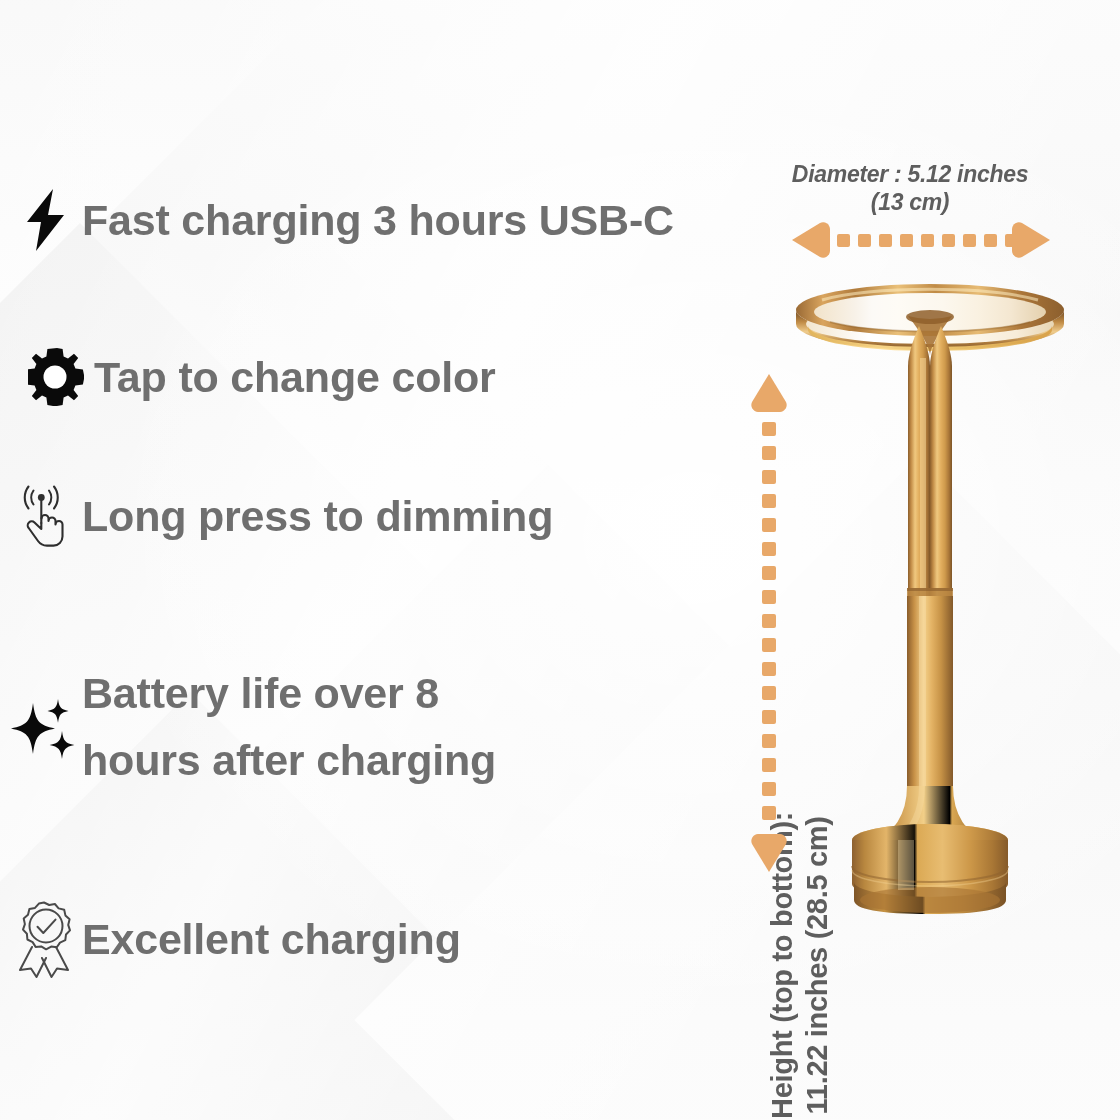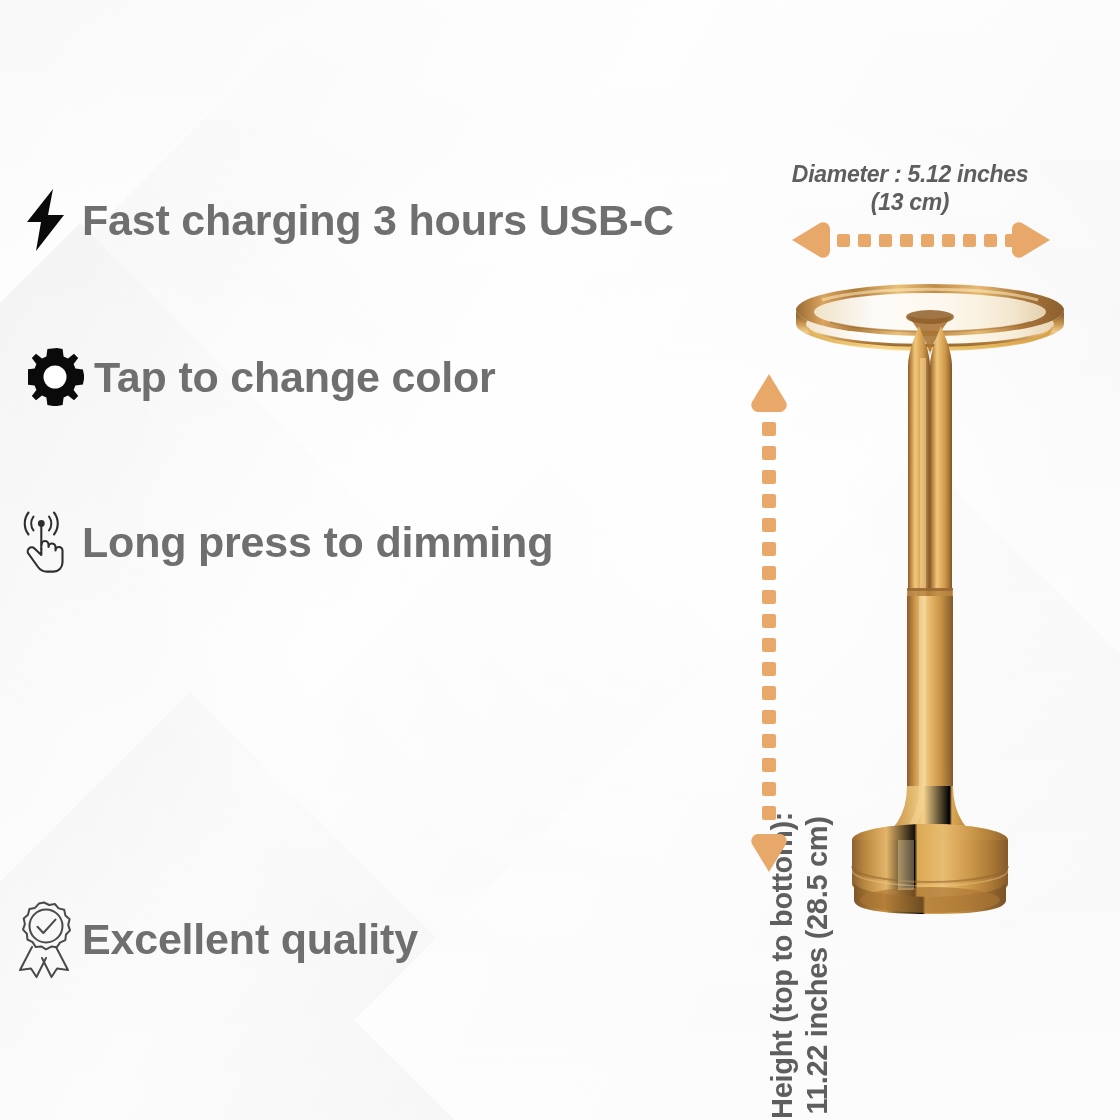--- a/index.html
+++ b/index.html
@@ -67,21 +67,21 @@
   .feature .txt {
     color:#6f6f6f;
     font-size:43px;
     font-weight:bold;
     line-height:1.27;
     letter-spacing:-0.2px;
     white-space:pre-line;
   }
   .row1 { left:8px; top:188px; }
   .row2 { left:20px; top:348px; }
-  .row3 { left:8px; top:508px;text-align:right; }
+  .row3 { left:8px; top:482px;text-align:right; }
   .row4 { left:8px; top:660px; }
   .row5 { left:8px; top:900px; }
   .row4 .txt { line-height:1.55; }
 
   
   .dim-label {
     position:absolute;
     color:#5e5e5e;
     font-weight:bold;
     letter-spacing:-0.3px;
@@ -158,39 +158,52 @@
           <path d="M38 26.5 a18 18 0 0 0 0 -22"></path>
           <circle cx="25.3" cy="15.5" r="3.4" fill="#2e2e2e" stroke="none"></circle>
           <path d="M25.3 19 L25.3 41"></path>
           <path d="M25.3 41 L25.3 47 L18.5 40.5 a4 4 0 0 0 -5.8 5.5 L22 59 a11 11 0 0 0 9 4.6 h6.5 a9 9 0 0 0 9 -9 V42.5 a3.5 3.5 0 0 0 -7 0 V39 a3.5 3.5 0 0 0 -7 0 V36.5 a3.5 3.5 0 0 0 -7 0"></path>
         </g>
       </svg>
     </span>
     <span class="txt">Long press to dimming</span>
   </div>
 
+  <div class="feature row4">
+    <span class="ico">
+      <svg width="70" height="76" viewBox="0 0 70 76" aria-hidden="true">
+        <g fill="#0a0a0a">
+          <path d="M23 14 C25.5 32.5 29 36 45 39.5 C29 43 25.5 46.5 23 65 C20.5 46.5 17 43 1 39.5 C17 36 20.5 32.5 23 14 Z"></path>
+          <path d="M48 10 C49.2 18.6 50.8 20.3 58.5 21.9 C50.8 23.6 49.2 25.2 48 33.8 C46.8 25.2 45.2 23.6 37.5 21.9 C45.2 20.3 46.8 18.6 48 10 Z"></path>
+          <path d="M52 42 C53.4 52.2 55.3 54.1 64.4 56 C55.3 58 53.4 59.9 52 70 C50.6 59.9 48.7 58 39.6 56 C48.7 54.1 50.6 52.2 52 42 Z"></path>
+        </g>
+      </svg>
+    </span>
+    <span class="txt">Battery life over 8
+hours after charging</span>
+  </div>
 
   <div class="feature row5">
     <span class="ico">
       <svg width="64" height="78" viewBox="0 0 64 78" aria-hidden="true">
         <g fill="none" stroke="#4a4a4a" stroke-width="2" stroke-linejoin="round" stroke-linecap="round">
           <path d="M19 47 L7 70 L18 68.5 L23.5 77 L33 58"></path>
           <path d="M43 47 L55 70 L44 68.5 L38.5 77 L29 58"></path>
           <path d="M31 2.5
                    L36.2 5.0 L41.9 4.0 L45.6 8.4 L51.2 9.8 L52.4 15.4 L56.6 19.3
                    L55.2 24.9 L57.0 30.4 L53.0 34.5 L52.3 40.2 L47.0 42.6 L43.8 47.3
                    L38.2 46.6 L33.1 49.3 L28.2 46.4 L22.6 46.9 L19.6 42.1 L14.4 39.5
                    L13.9 33.8 L10.0 29.6 L11.9 24.1 L10.7 18.5 L15.0 14.7 L16.4 9.1
                    L22.0 7.9 L25.9 3.6 Z"></path>
           <circle cx="33" cy="26" r="16.5"></circle>
           <path d="M24.5 26.8 L30.3 33 L42.5 19.6"></path>
         </g>
       </svg>
     </span>
-    <span class="txt">Excellent quality</span>
+    <span class="txt">Excellent charging</span>
   </div>
 </div>
 
 <div class="lamp">
   <svg width="300" height="660" viewBox="0 0 300 660" aria-hidden="true">
     <defs>
       <linearGradient id="rimTop" x1="0" y1="0" x2="1" y2="0">
         <stop offset="0" stop-color="#9a6a35"></stop>
         <stop offset="0.10" stop-color="#d9a45e"></stop>
         <stop offset="0.22" stop-color="#b07b3c"></stop>

